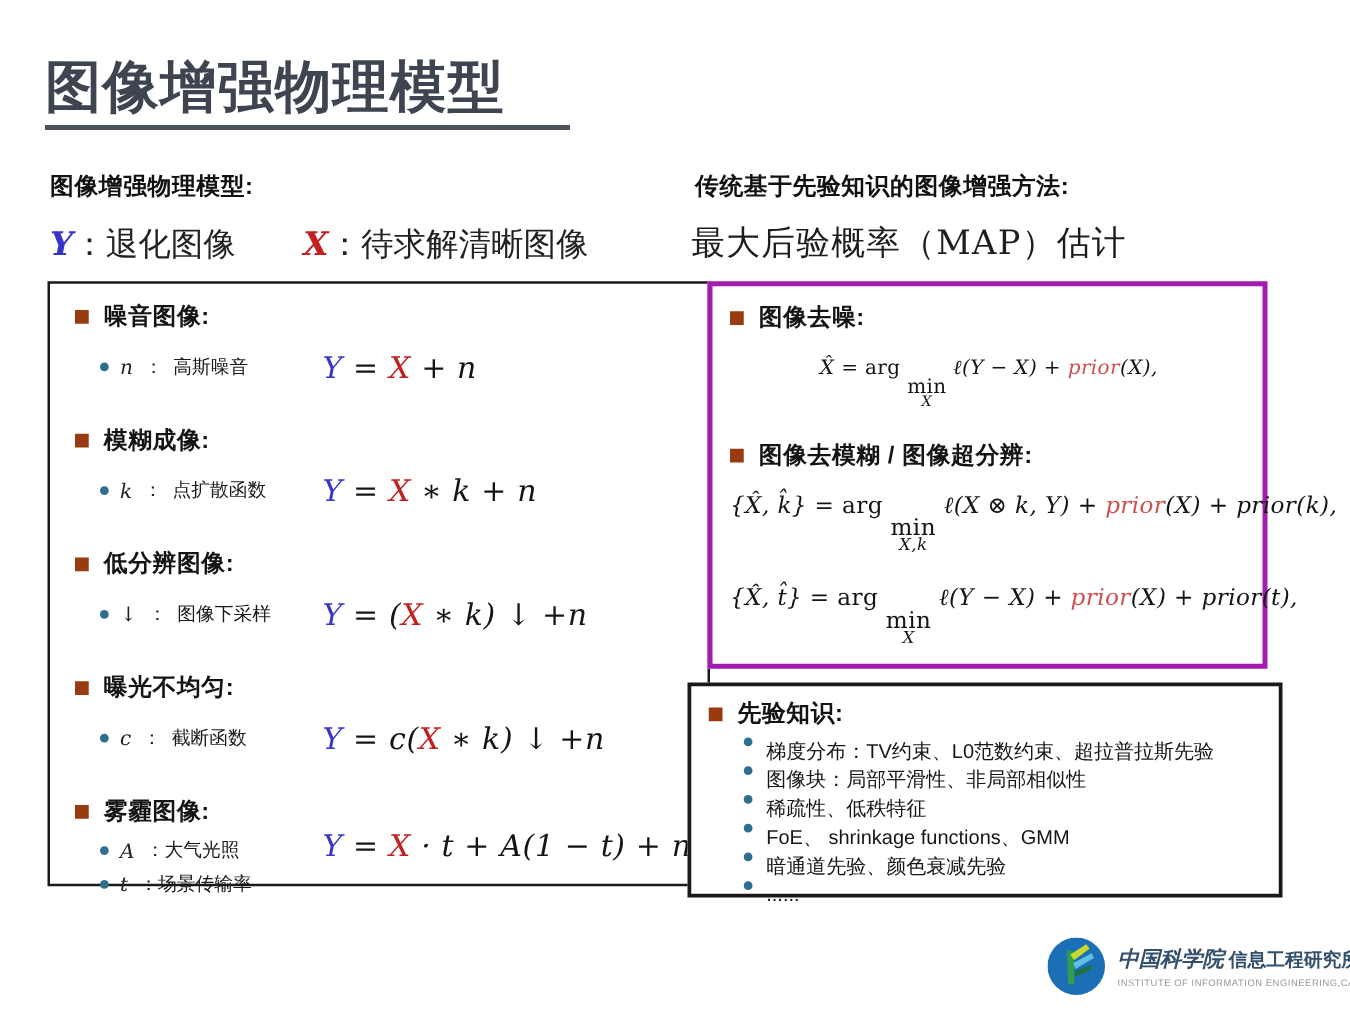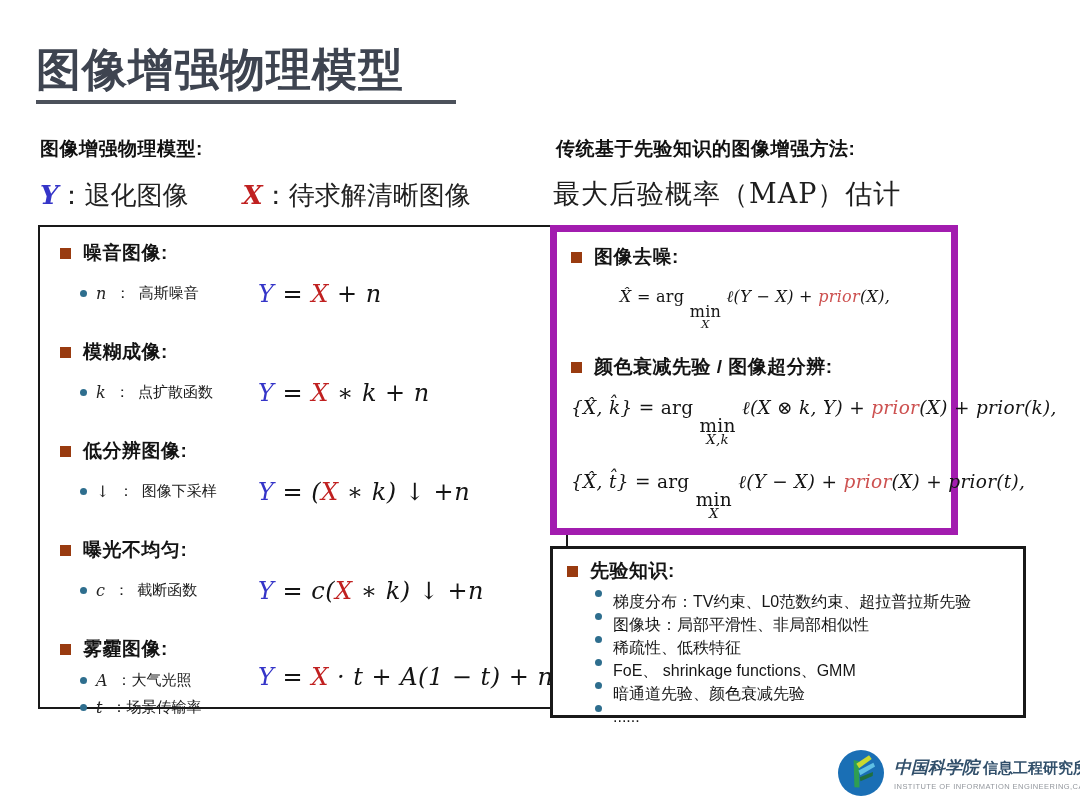--- a/index.html
+++ b/index.html
@@ -25,21 +25,21 @@
   .mv.red  { color:#c02020; }
   .mv.gap  { margin-left:54px; }
 
   
   .map-line { position:absolute; left:553px; top:176px; font-family:"DejaVu Serif", serif;
               font-size:27px; color:#1d1d1d; letter-spacing:1px; white-space:nowrap; }
 
   
   .box { position:absolute; background:#fff; }
   .l-box  { left:38px;  top:225px; width:530px; height:484px; border:2px solid #191919; padding:13px 6px 17px 20px; }
-  .r-box1 { left:550px; top:225px; width:408px; height:310px; border:7px solid #a21caf; padding:12px 12px 0 14px; }
+  .r-box1 { left:566px; top:225px; width:448px; height:310px; border:4px solid #a21caf; padding:12px 12px 0 14px; }
   .r-box2 { left:550px; top:546px; width:476px; height:172px; border:3px solid #191919; padding:9px 10px 0 14px; }
 
   
   .i-head { display:flex; align-items:center; gap:12px; font-size:19px; font-weight:bold;
             color:#141414; letter-spacing:0.5px; }
   .sq { width:11px; height:11px; background:#993b10; flex:none; }
 
   
   .l-item { margin-bottom:27px; }
   .l-item:last-child { margin-bottom:0; }
@@ -194,21 +194,21 @@
       </div>
       <div class="fr"><span>X̂ = </span><span class="seg-up">arg </span><span class="minstack">
             <span class="mintop">min</span>
             <span class="minsub">X</span>
           </span><span> ℓ(Y − X) + </span><span class="seg-pr">prior</span><span>(X),</span></div>
     </div>
 
     <div class="r-item">
       <div class="i-head">
         <span class="sq"></span>
-        <span>颜色衰减先验 / 图像超分辨:</span>
+        <span>图像去模糊 / 图像超分辨:</span>
       </div>
       <div class="fr long"><span>{X̂, k̂} = </span><span class="seg-up">arg </span><span class="minstack">
             <span class="mintop">min</span>
             <span class="minsub">X,k</span>
           </span><span> ℓ(X ⊗ k, Y) + </span><span class="seg-pr">prior</span><span>(X) + prior(k),</span></div>
     </div>
 
     <div class="r-item">
       <div class="fr long"><span>{X̂, t̂} = </span><span class="seg-up">arg </span><span class="minstack">
             <span class="mintop">min</span>

